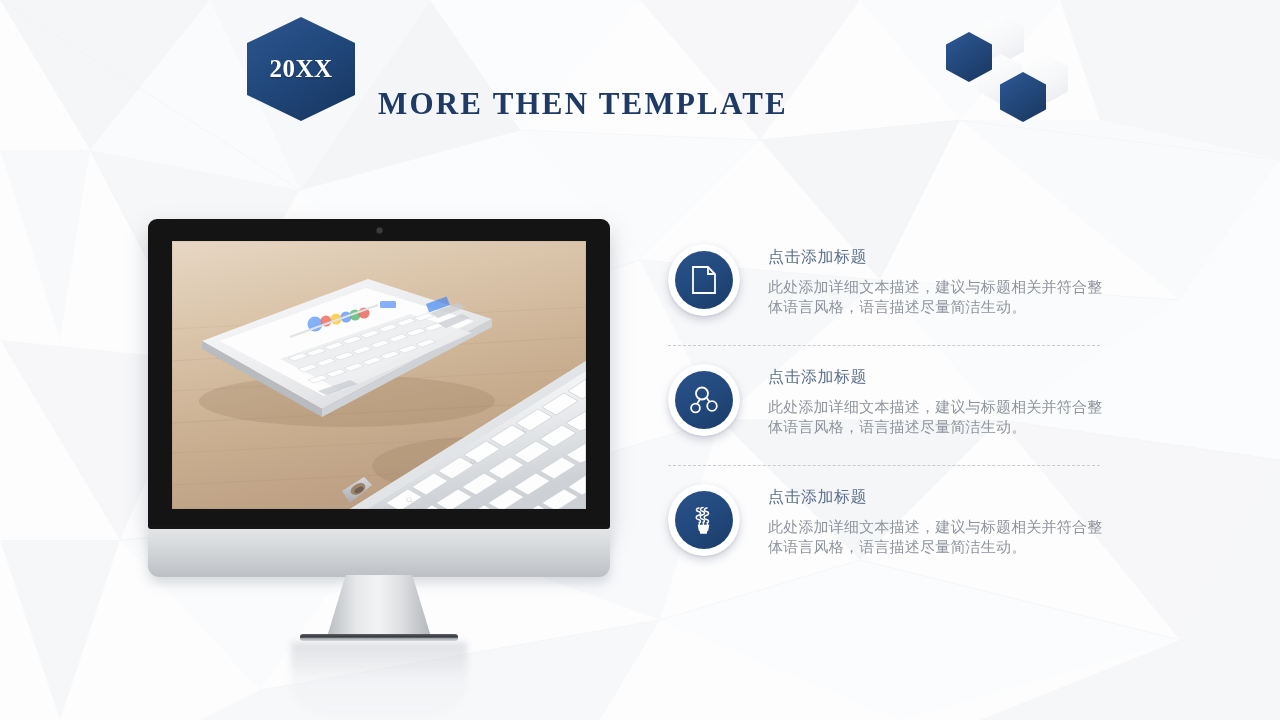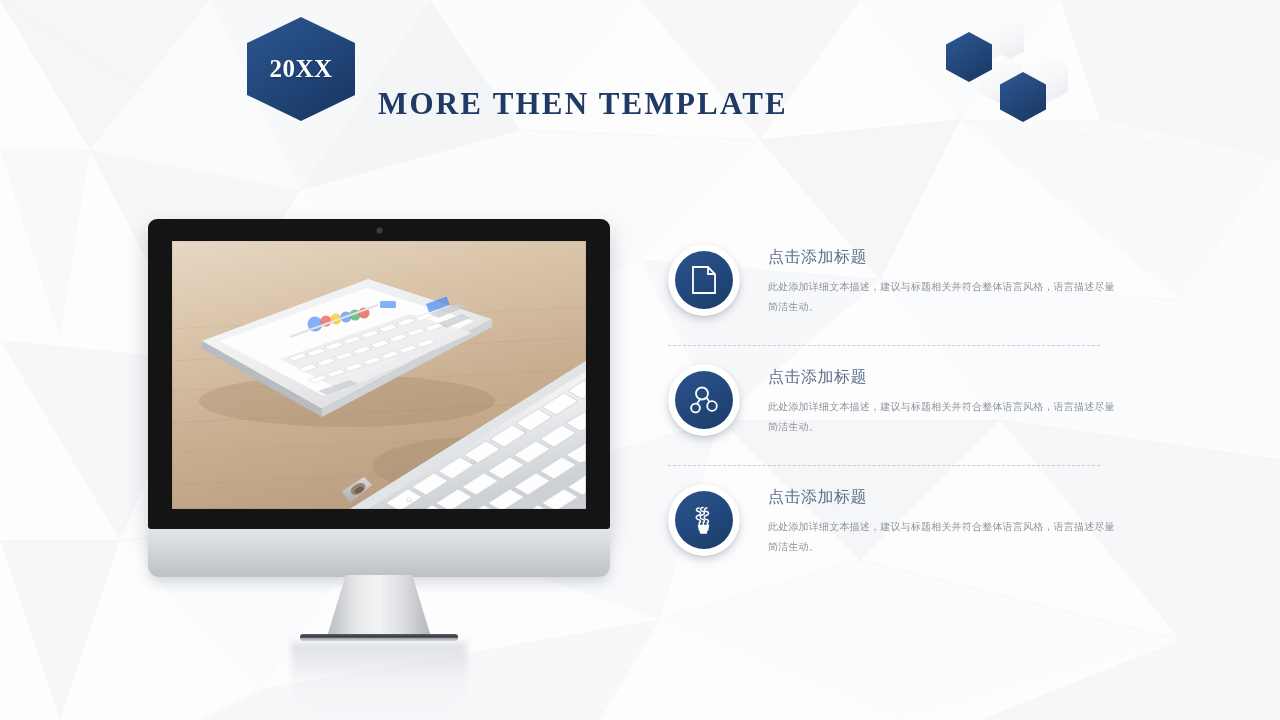--- a/index.html
+++ b/index.html
@@ -197,21 +197,21 @@
   .item-title {
     color: #5d6f8c;
     font-size: 16px;
     font-weight: 400;
     line-height: 26px;
     letter-spacing: 0.5px;
     margin-bottom: 7px;
   }
   .item-desc {
     color: #8e939d;
-    font-size: 10px;
+    font-size: 15px;
     line-height: 20px;
     letter-spacing: 0.2px;
     max-width: 348px;
   }
 
   .divider {
     position: relative;
     height: 2px;
     margin: 9px 0 9px 8px;
     width: 432px;

